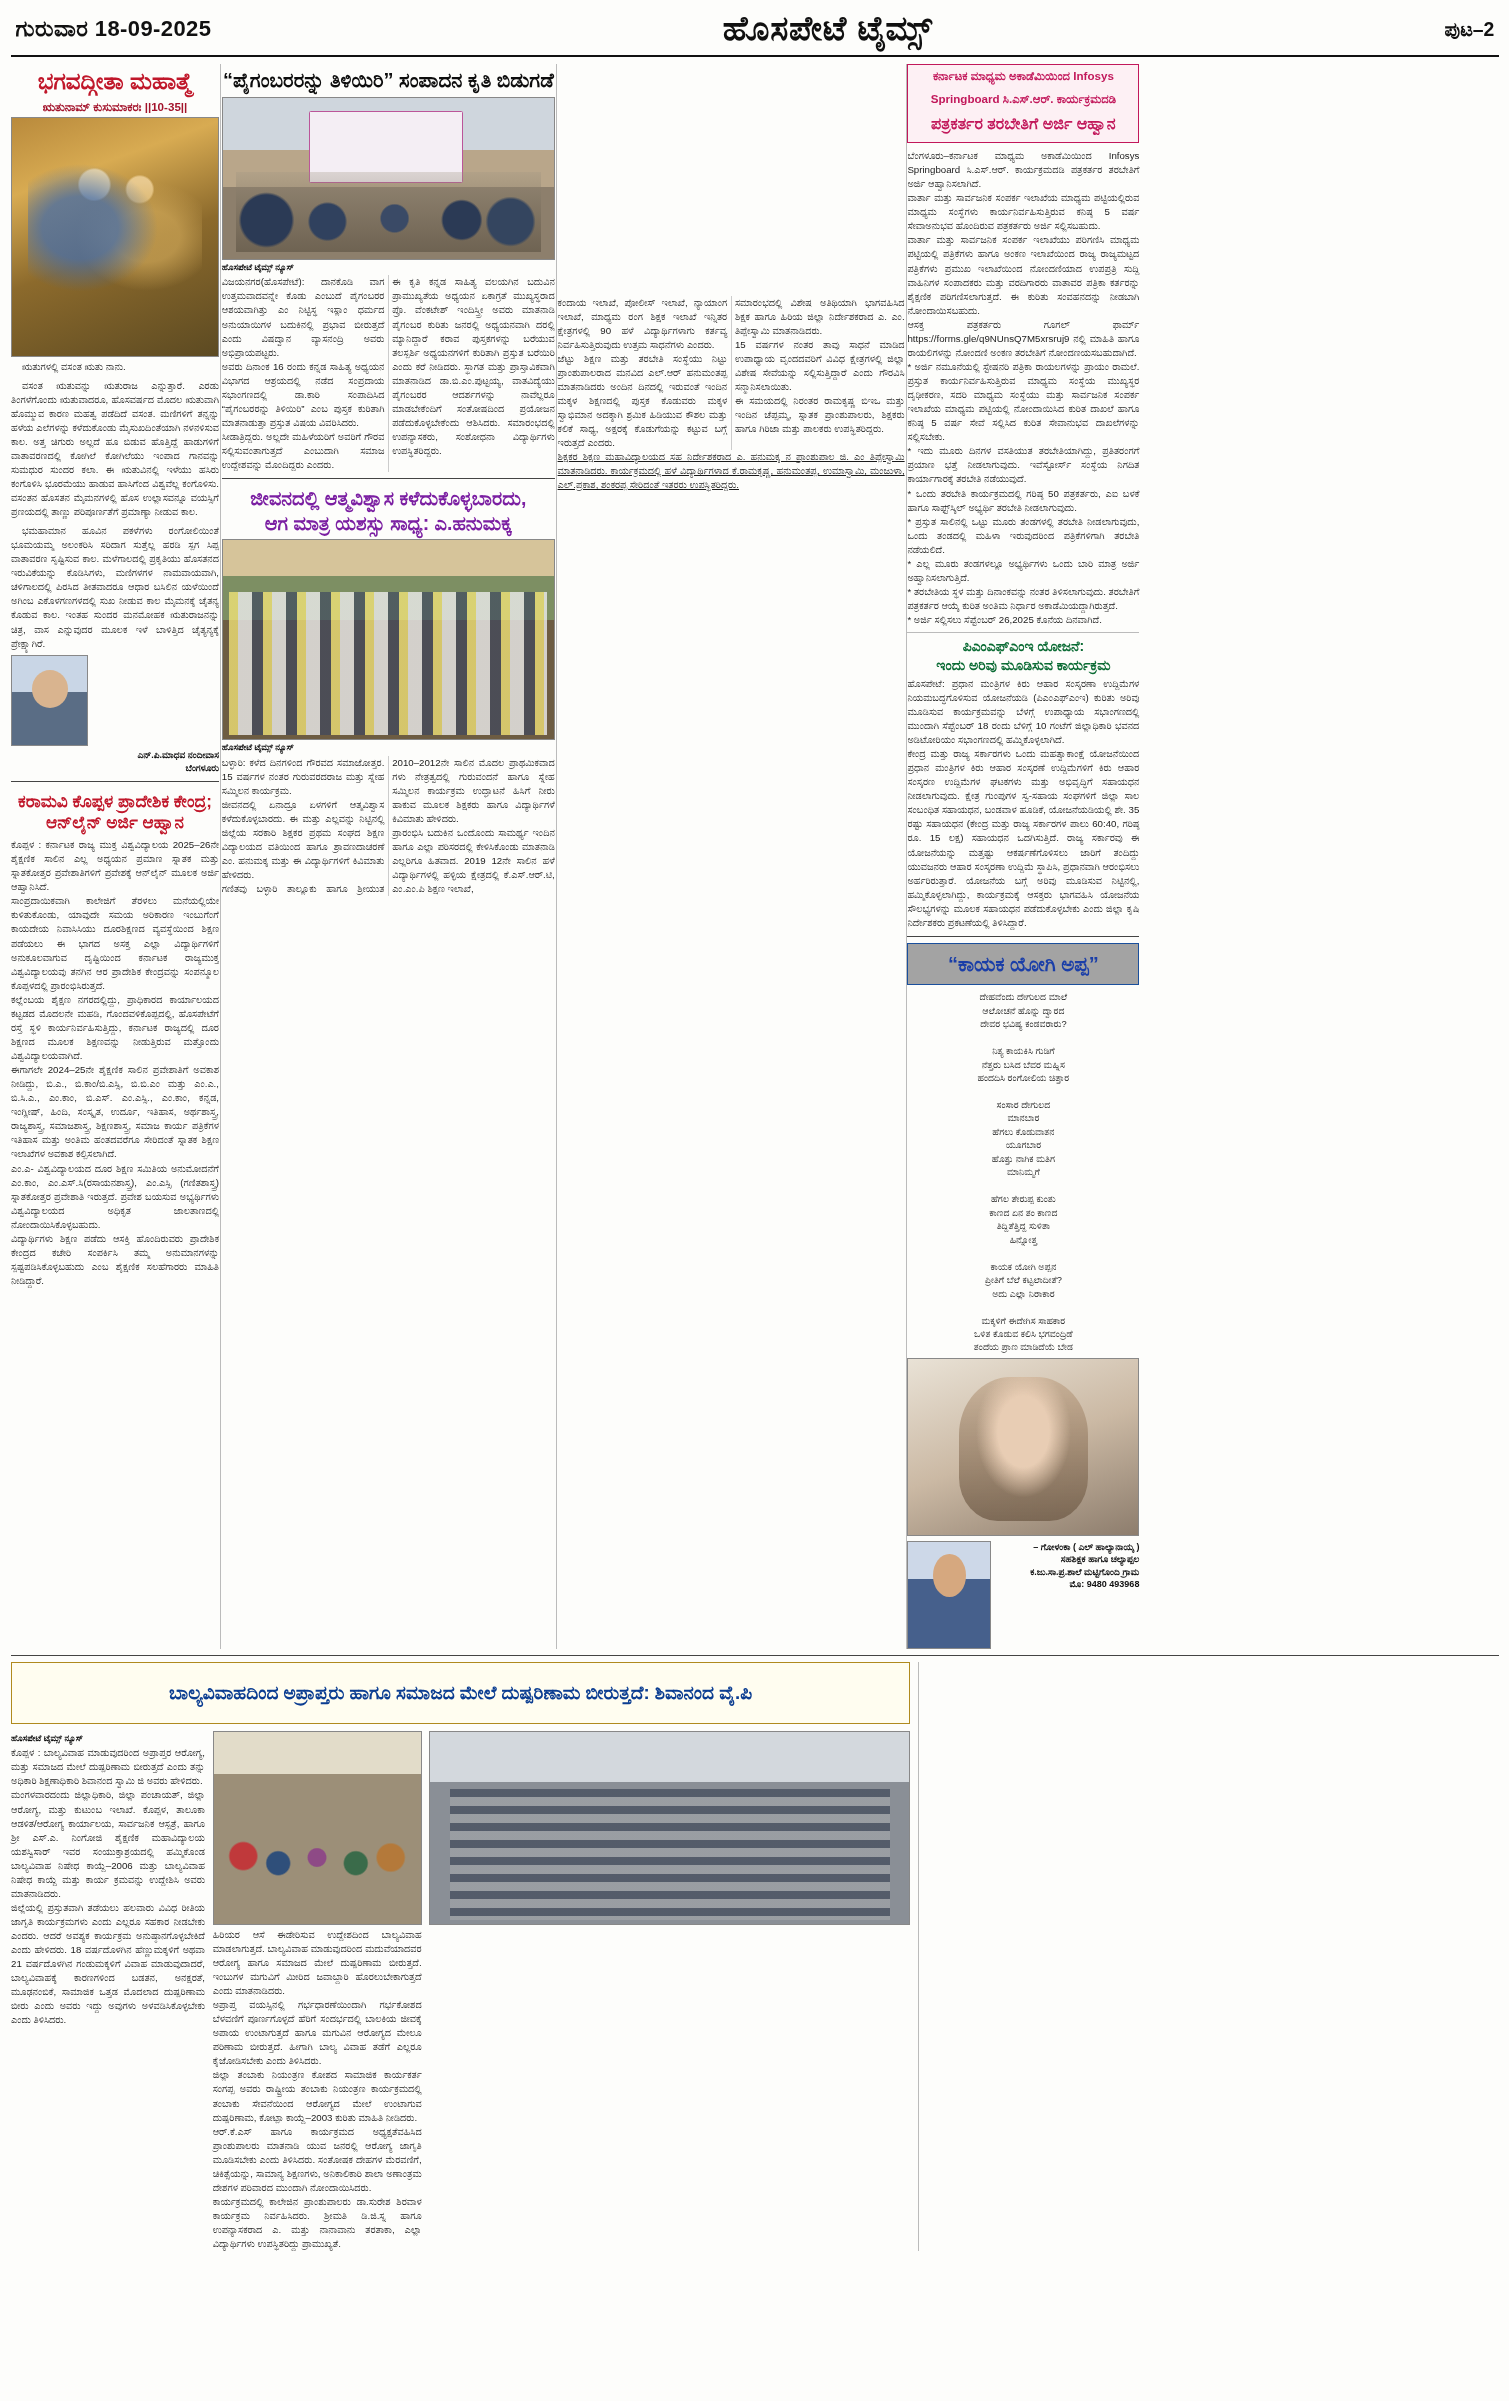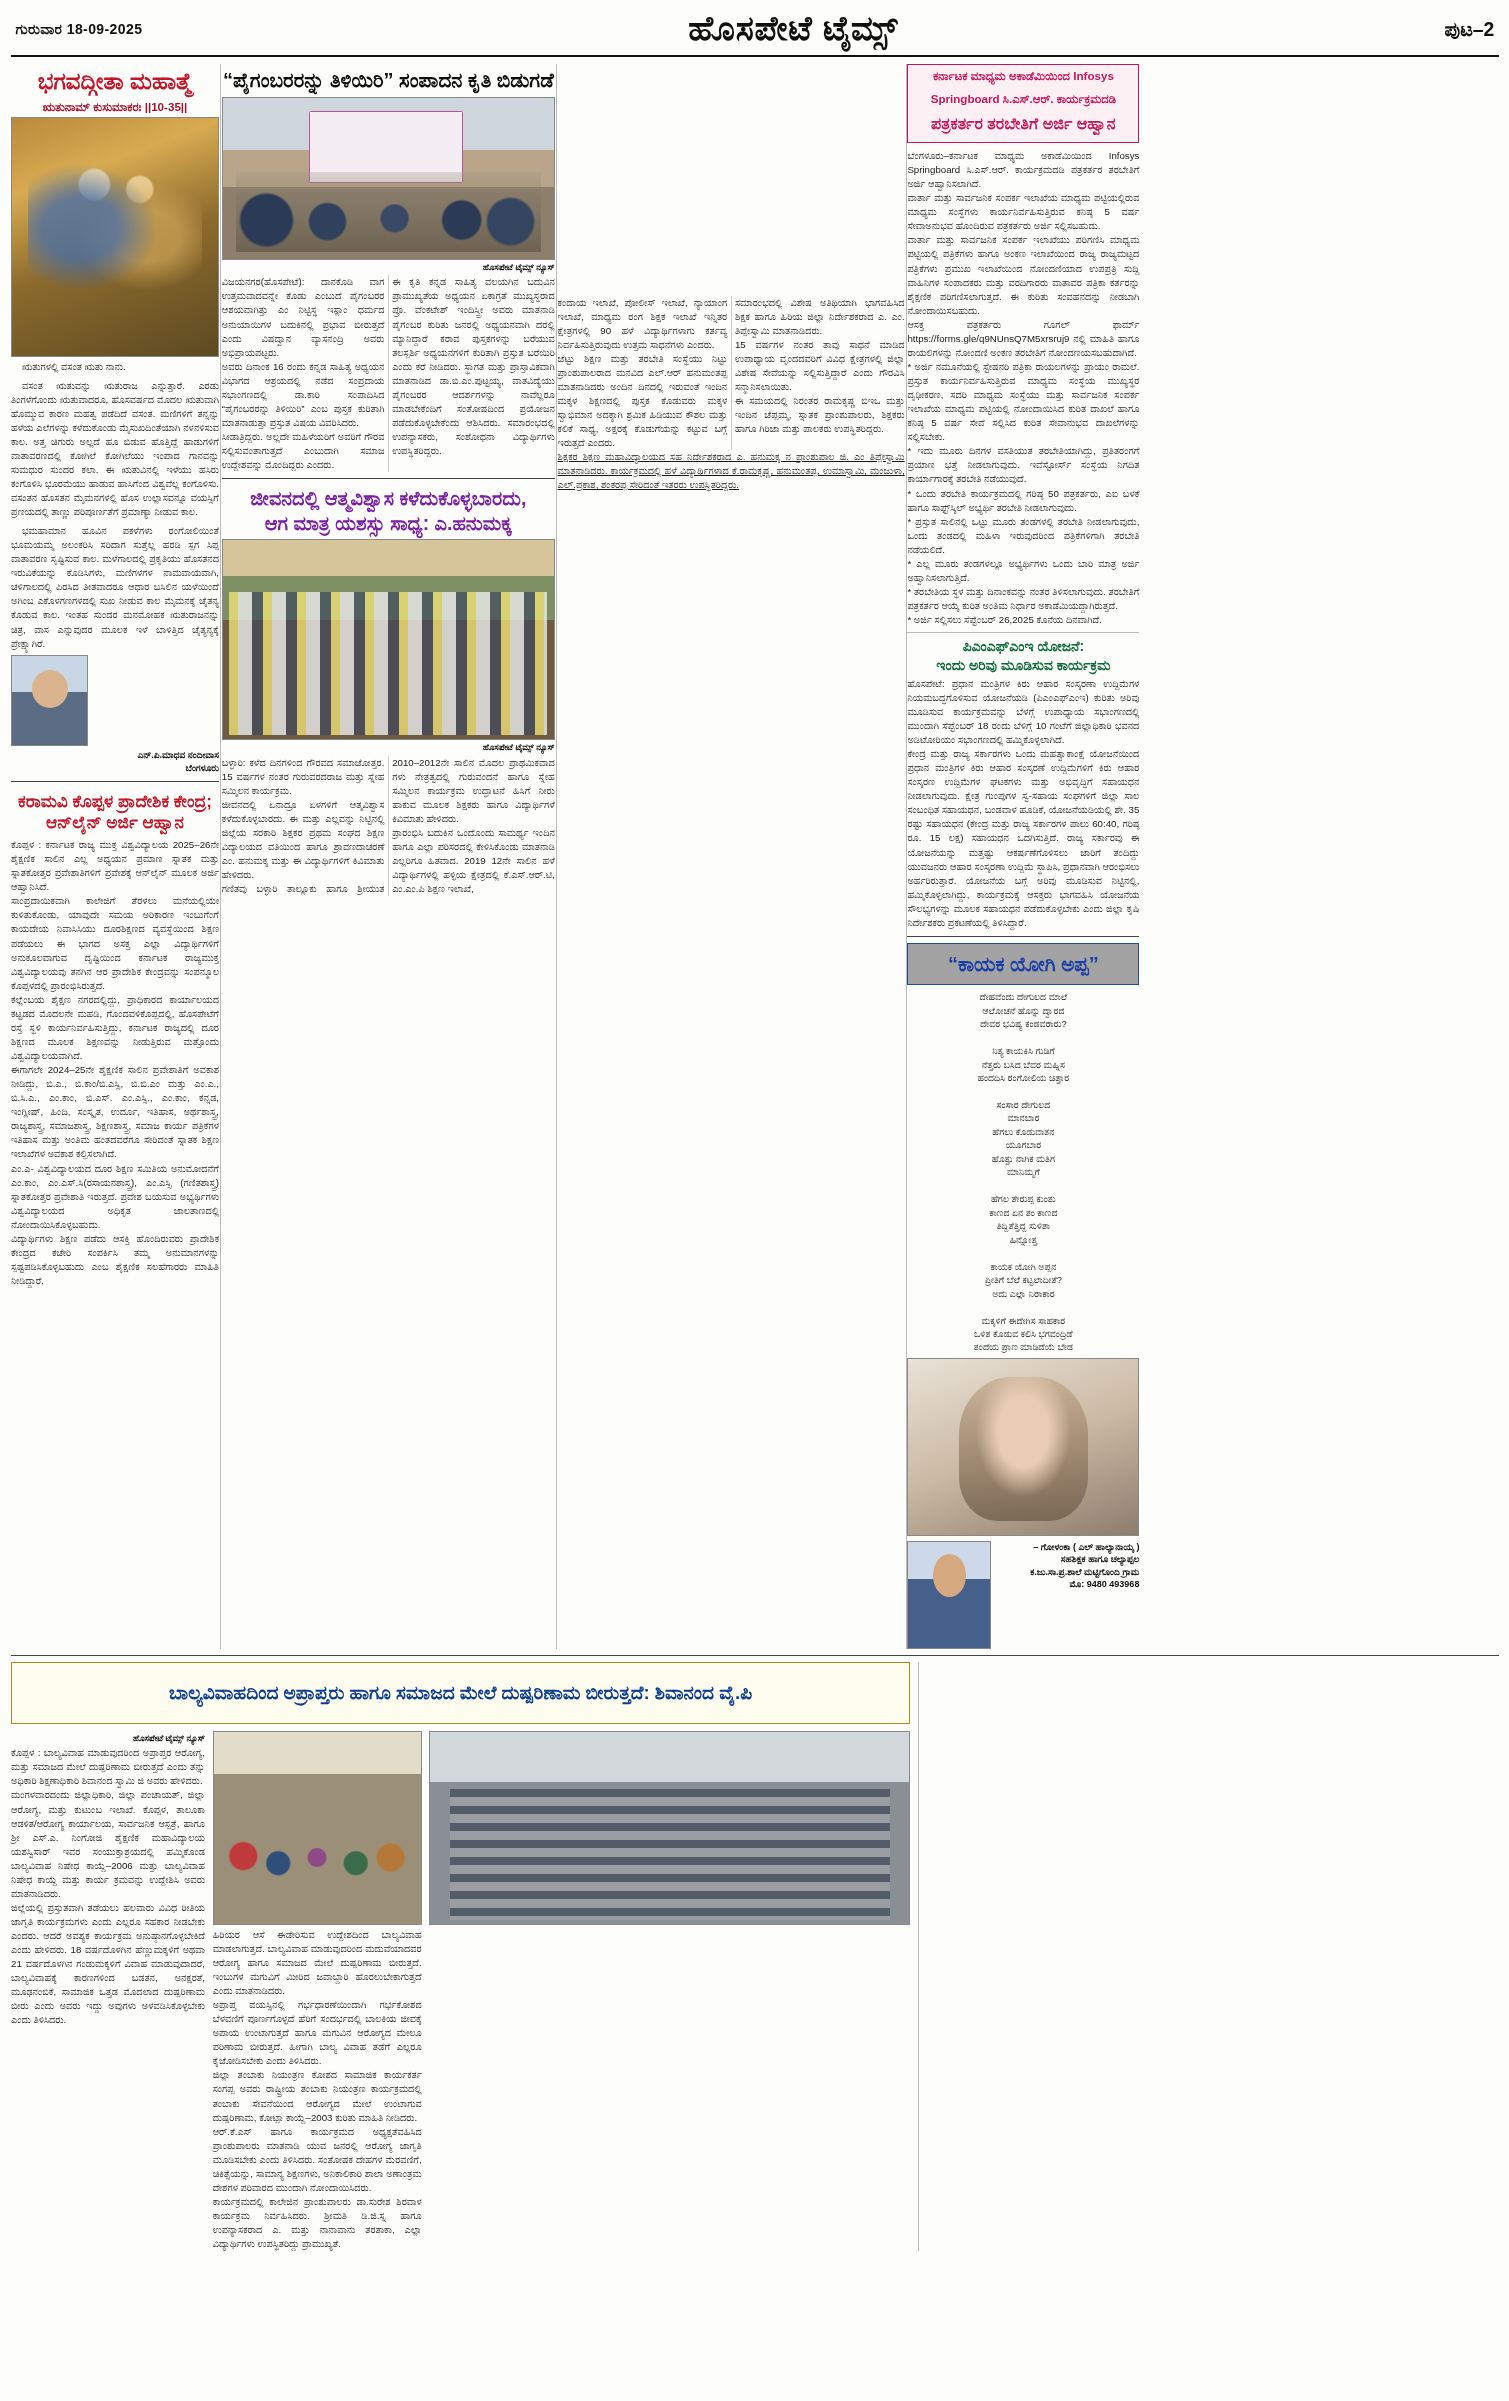--- a/index.html
+++ b/index.html
@@ -20,21 +20,21 @@
 
   
   .masthead {
     display: flex;
     align-items: center;
     justify-content: space-between;
     border-bottom: 2.3px solid #111;
     padding: 1.5px 4.6px 6.2px 4.6px;
   }
   .masthead .date {
-    font-size: 14px;
+    font-size: 22px;
     font-weight: bold;
     color: #111;
     letter-spacing: 0.4px;
   }
   .masthead .title {
     font-size: 34px;
     font-weight: bold;
     color: #101010;
     letter-spacing: 0.8px;
     text-align: center;
@@ -70,21 +70,21 @@
   .hl-head {
     font-size: 20px;
     font-weight: bold;
     line-height: 1.2;
     text-align: center;
     margin: 4.6px 0;
   }
   .small-caption {
     font-size: 8.5px;
     font-weight: bold;
-    text-align: right;
+    text-align: left;
     margin: 2.3px 0;
   }
 
   
   .box {
     border: 1.5px solid #b03030;
     padding: 4.6px;
     margin-bottom: 6.2px;
     background: #fff;
   }

